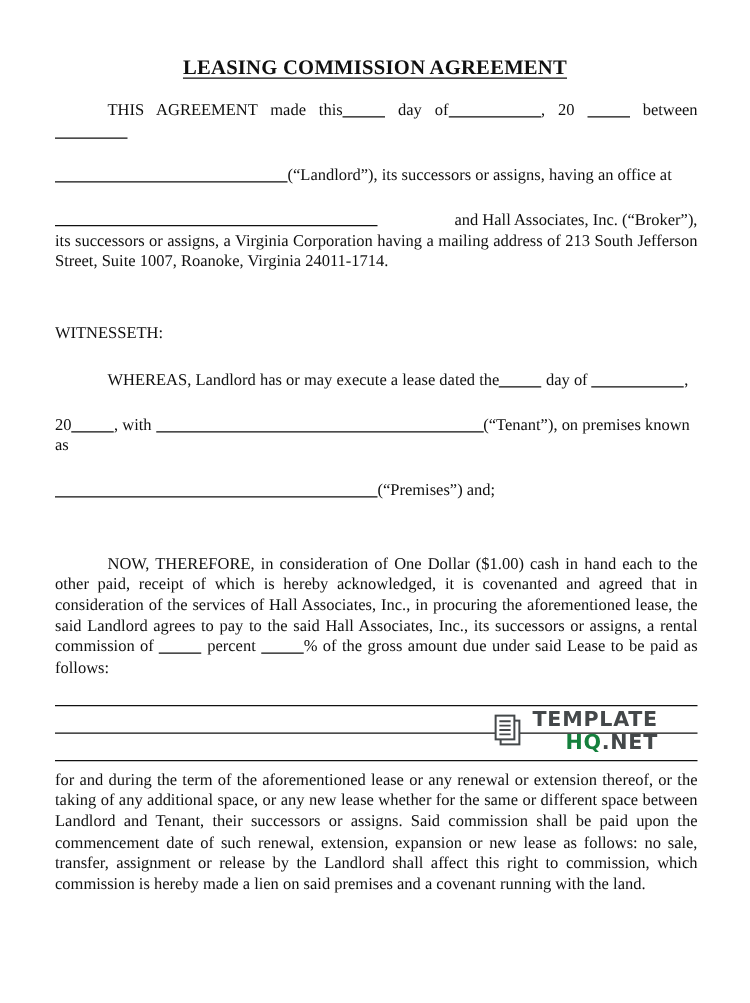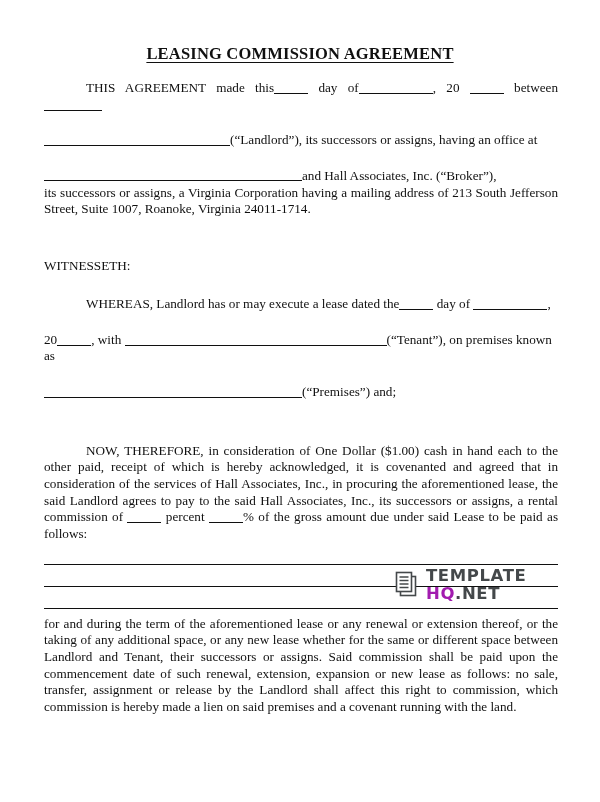--- a/index.html
+++ b/index.html
@@ -75,37 +75,38 @@
   
   .logo {
     position: absolute;
     left: 395px;
     top: 568px;
     display: flex;
     align-items: center;
     gap: 5px;
     font-family: "DejaVu Sans", "Liberation Sans", sans-serif;
     user-select: none;
+    text-align: right;
   }
   .logo-icon { width: 26px; height: 30px; position: relative; flex: none; }
   .logo-words { line-height: 1.0; }
   .logo-line1 {
     font-size: 16.5px;
     font-weight: bold;
     letter-spacing: 0.6px;
     color: #44484a;
   }
   .logo-line2 {
     font-size: 16.5px;
     font-weight: bold;
     letter-spacing: 0.6px;
     color: #44484a;
     margin-top: 1px;
   }
-  .logo-hq { color: #a21caf; }
+  .logo-hq { color: #15803d; }
 
   
   .sig-center {
     text-align: center;
     font-size: 13.2px;
     letter-spacing: 0.3px;
   }
   .sig-row {
     display: flex;
     font-size: 13.2px;
@@ -144,21 +145,21 @@
     <p class="para">
       <span class="indent"></span><span>THIS AGREEMENT made this</span><span class="bl bl-s"></span>
       <span>day of</span><span class="bl bl-l"></span><span>, 20</span>
       <span class="bl bl-s"></span>
       <span>between</span>
       <span class="bl bl-m"></span>
     </p>
     <p class="para nojust">
       <span class="bl bl-w1"></span><span>(“Landlord”), its successors or assigns, having an office at</span>
     </p>
-    <p class="para nojust" style="text-align:left">
+    <p class="para nojust" style="text-align:right">
       <span class="bl bl-w2" style="float:left"></span><span>and Hall Associates, Inc. (“Broker”),</span>
     </p>
     <p class="para">its successors or assigns, a Virginia Corporation having a mailing address of 213 South Jefferson Street, Suite 1007, Roanoke, Virginia 24011-1714.</p>
 
     <div class="gap-21"></div>
 
     <p class="para nojust">WITNESSETH:</p>
 
     <div class="gap-21"></div>
 

